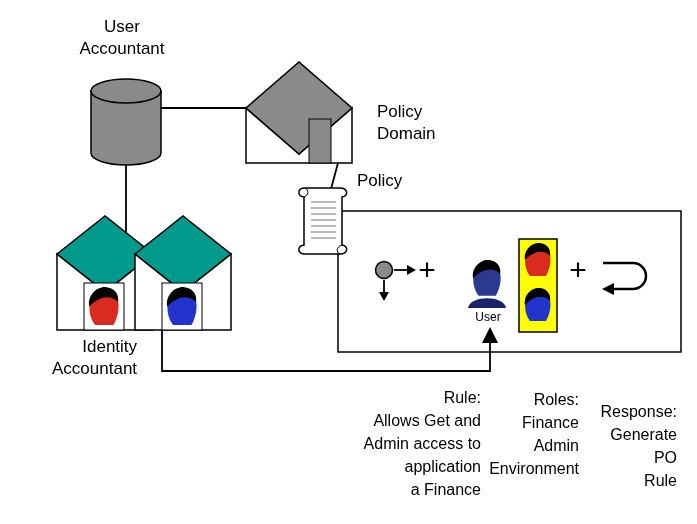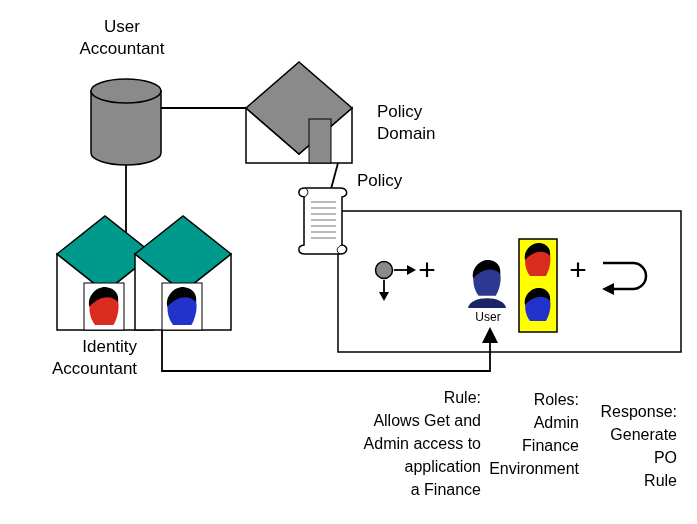--- a/index.html
+++ b/index.html
@@ -144,22 +144,22 @@
   <div class="annotation" style="left:331px; top:386px; width:150px;">
     <div>Rule:</div>
     <div>Allows Get and</div>
     <div>Admin access to</div>
     <div>application</div>
     <div>a Finance</div>
   </div>
 
   <div class="annotation" style="left:473px; top:388px; width:106px;">
     <div>Roles:</div>
+    <div>Finance</div>
     <div>Admin</div>
-    <div>Finance</div>
     <div>Environment</div>
   </div>
 
   <div class="annotation" style="left:573px; top:388px; width:104px;margin-top:12px;">
     <div>Response:</div>
     <div>Generate</div>
     <div>PO</div>
     <div>Rule</div>
   </div>
 

